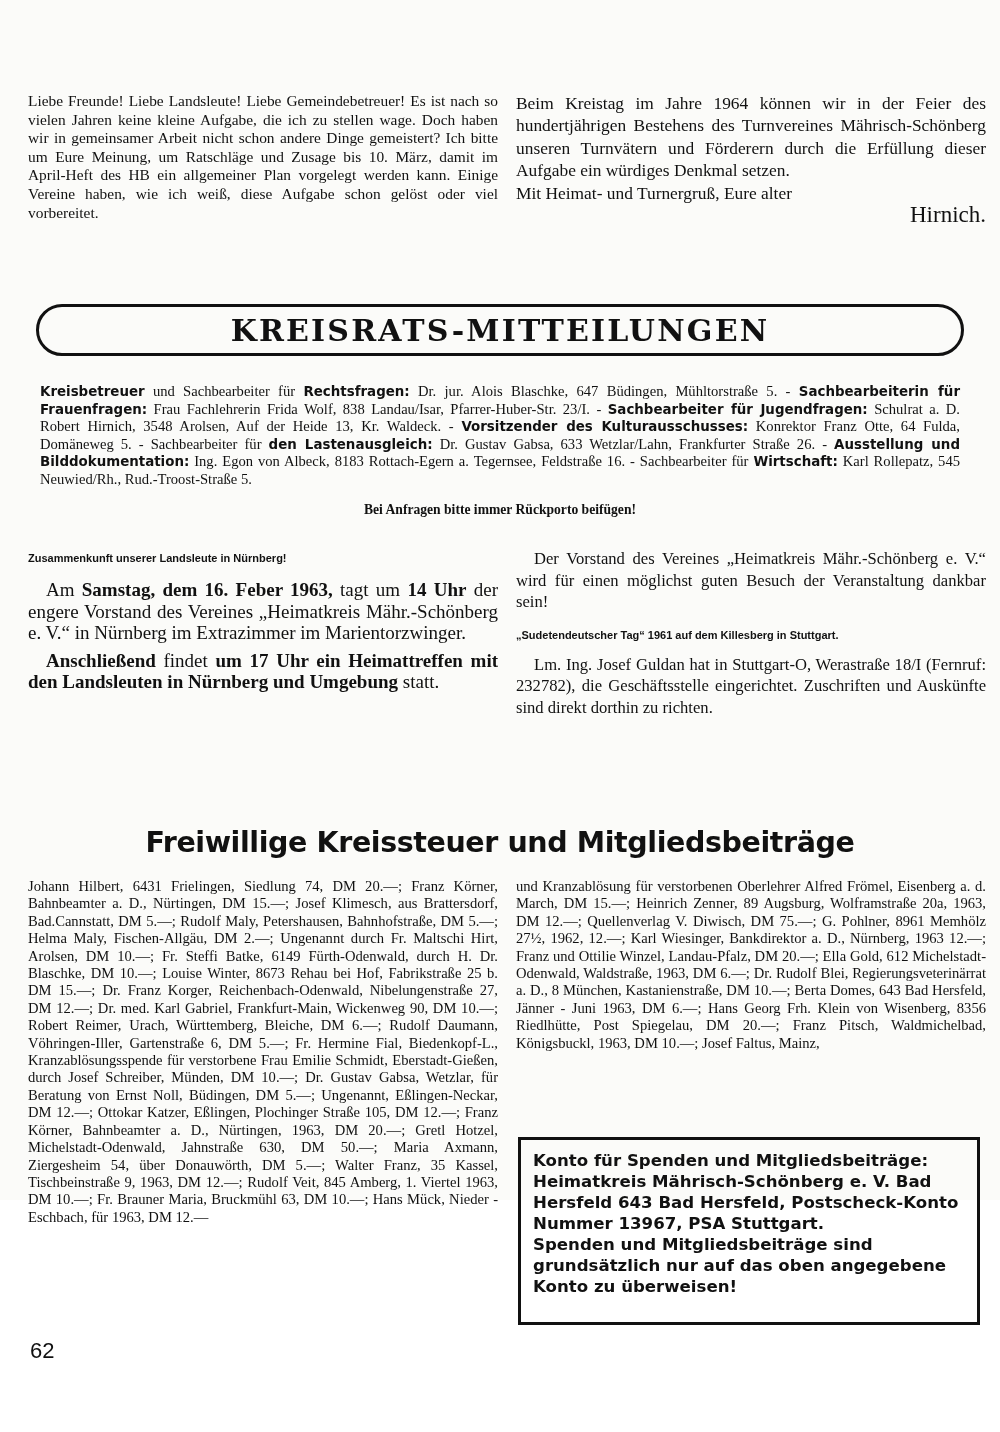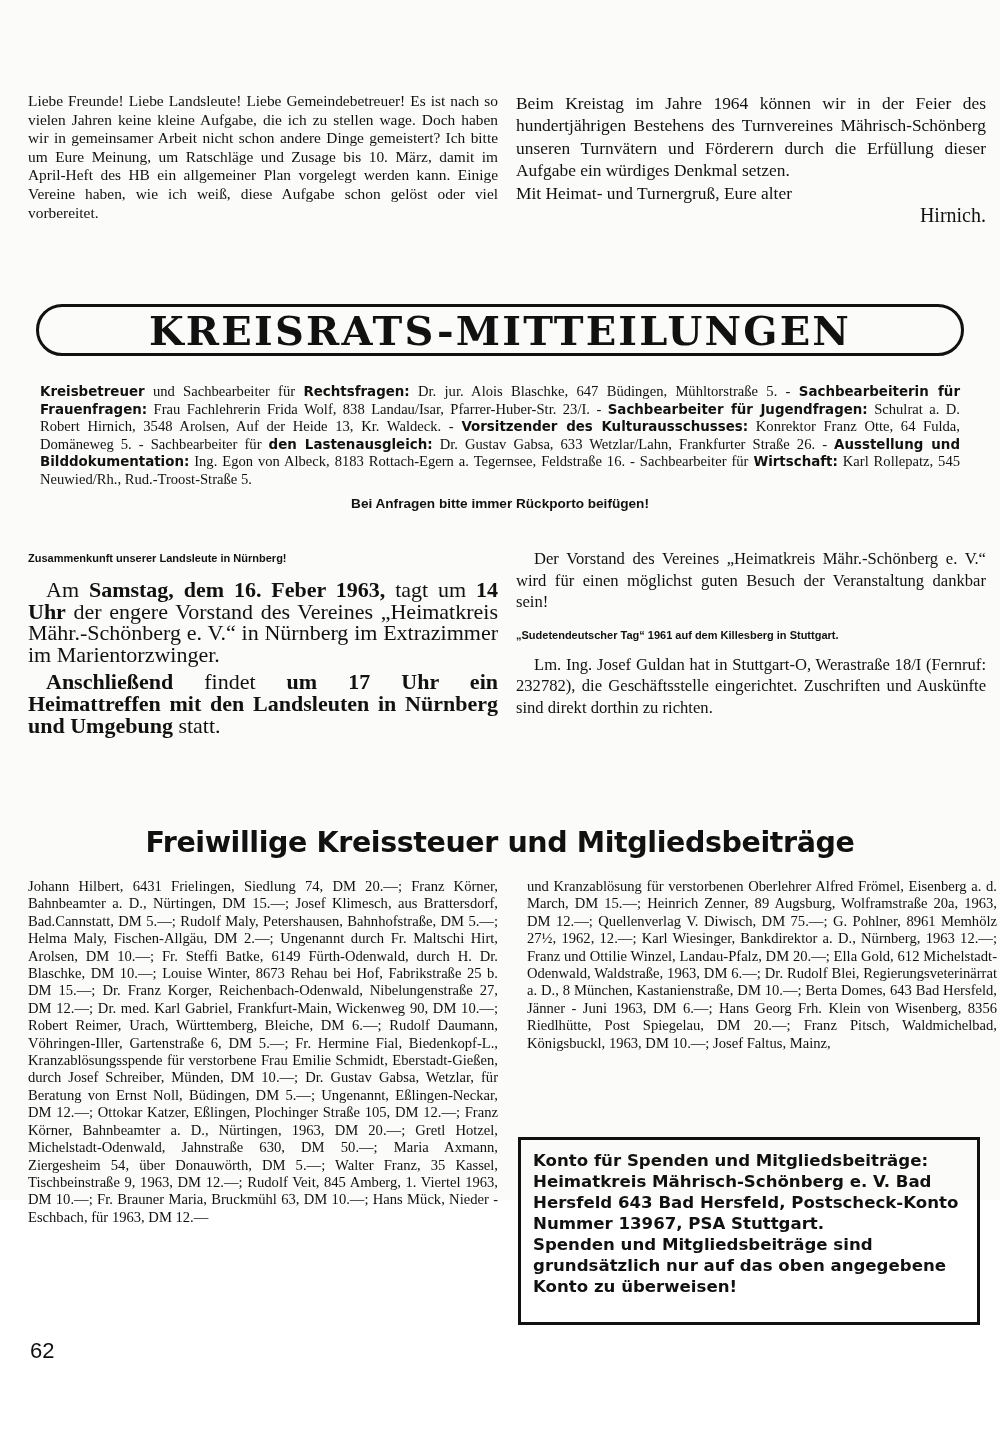--- a/index.html
+++ b/index.html
@@ -45,42 +45,42 @@
   .indent {
     text-indent: 18px;
   }
 
   
   #intro-left { top: 92px; }
   #intro-right { top: 92px; }
   #intro-right .body-text { font-size: 17.4px; line-height: 22.4px; }
   .sig {
     text-align: right;
-    font-size: 20px;
+    font-size: 23px;
     line-height: 22.4px;
   }
 
   
   .banner {
     position: absolute;
     left: 36px;
     top: 304px;
     width: 928px;
     height: 52px;
     border: 3px solid #111;
     border-radius: 26px;
     box-sizing: border-box;
     display: flex;
     align-items: center;
     justify-content: center;
   }
   .banner-title {
     font-family: "DejaVu Serif", serif;
     font-weight: bold;
-    font-size: 40px;
+    font-size: 30px;
     letter-spacing: 2.2px;
     white-space: nowrap;
   }
 
   
   #officers {
     position: absolute;
     left: 40px;
     top: 383px;
     width: 920px;
@@ -89,57 +89,57 @@
     line-height: 17.6px;
     text-align: justify;
   }
   #officers b {
     font-family: "DejaVu Sans", sans-serif;
     font-weight: bold;
     font-size: 13.4px;
   }
   .note-center {
     text-align: center;
-    font-family: Liberation Sans, sans-serif;
+    font-family: Liberation Serif, serif;
     font-weight: bold;
     font-size: 13.6px;
-    margin-top: 6px;
+    margin-top: 12px;
   }
 
   
   #mid-left { top: 548px; }
   #mid-right { top: 548px; }
   .head-center {
     text-align: left;
     font-weight: bold;
     font-size: 11px;
     line-height: 21px;
     font-family: Liberation Sans, sans-serif;
   }
-  #mid-left .body-text { font-size: 22px; line-height: 21.6px; }
+  #mid-left .body-text { font-size: 19px; line-height: 21.6px; }
   #mid-right .body-text { font-size: 16.6px; line-height: 21.6px; }
   .bold { font-weight: bold; }
 
   
   .headline2 {
     position: absolute;
     left: 28px;
     top: 826px;
     width: 944px;
     text-align: center;
     font-family: "DejaVu Sans", sans-serif;
     font-weight: bold;
     font-size: 28.5px;
     letter-spacing: -0.4px;
     white-space: nowrap;
   }
 
   
   #donors-left { top: 878px; }
-  #donors-right { top: 878px; margin-left: 11px; }
+  #donors-right { top: 878px; }
   .donor-text {
     font-family: "Liberation Serif", serif;
     font-size: 14.6px;
     line-height: 17.4px;
     text-align: justify;
   }
 
   
   .konto-box {
     position: absolute;

